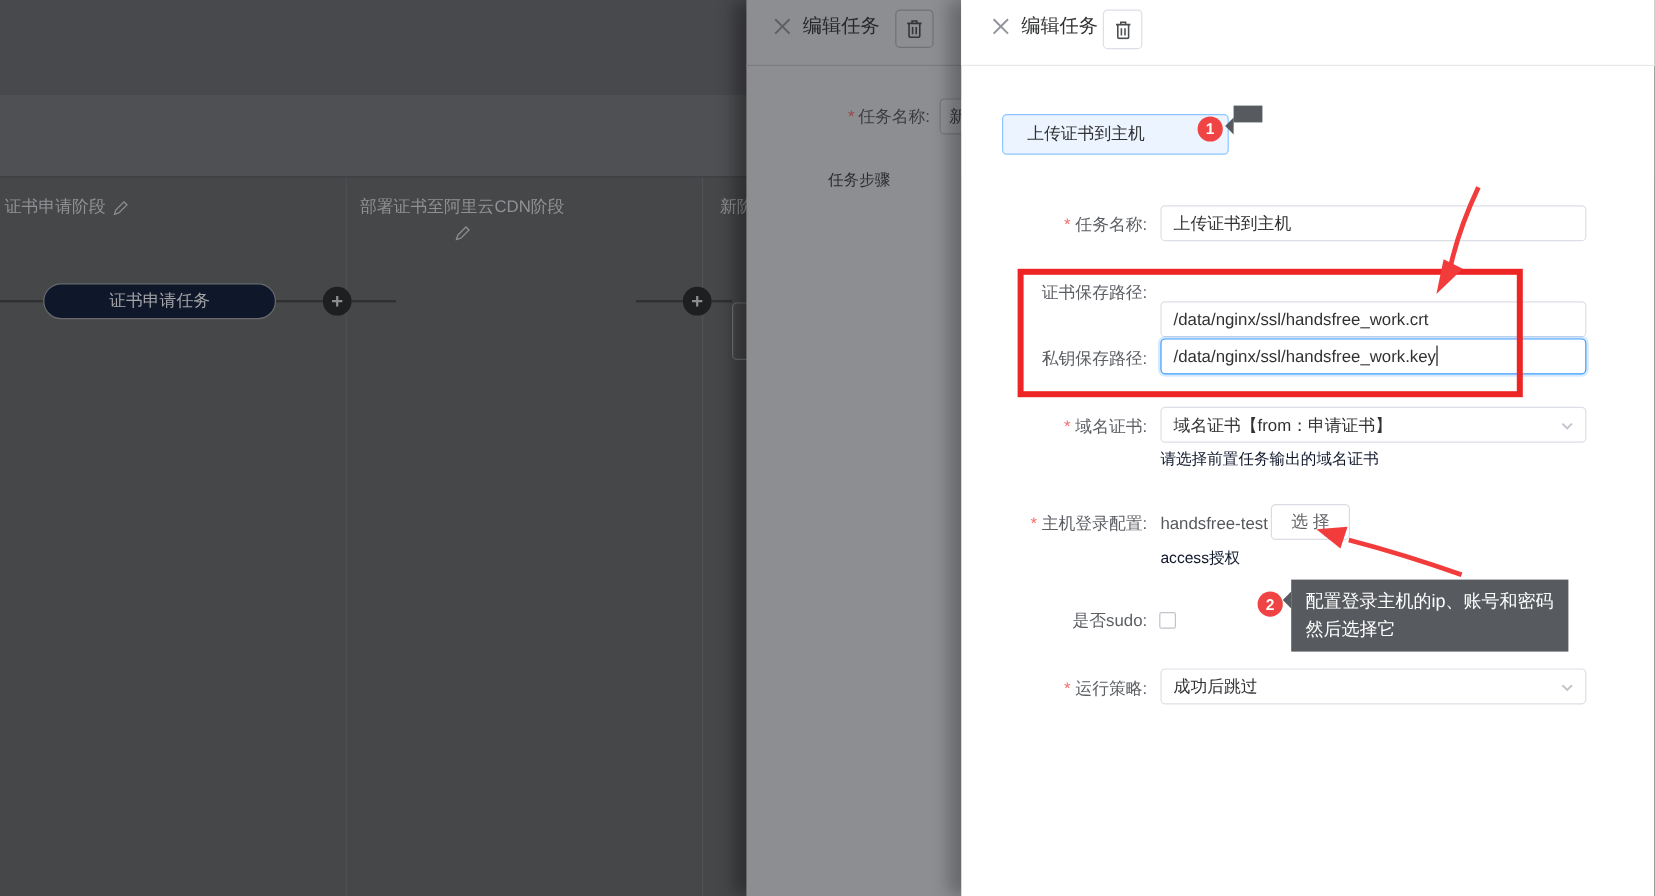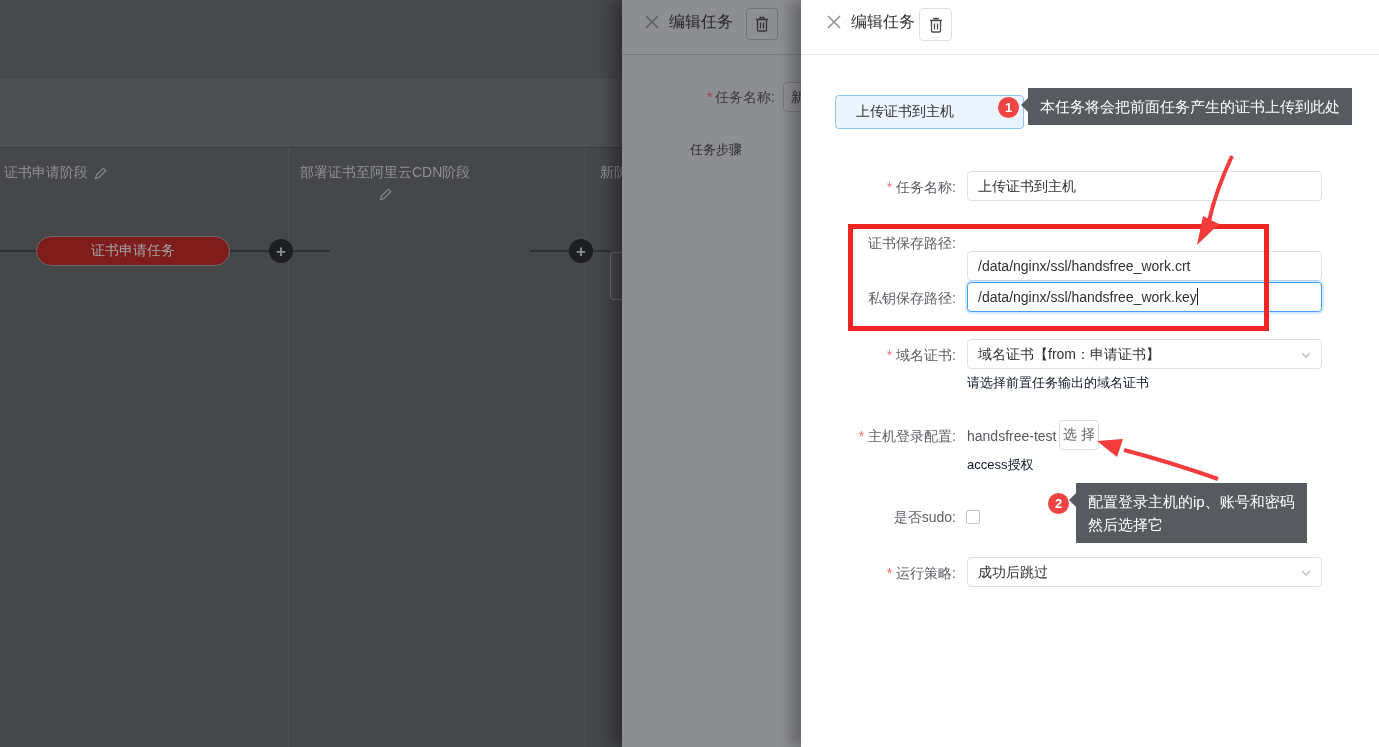--- a/index.html
+++ b/index.html
@@ -8,21 +8,21 @@
 
   
   .canvas{position:absolute;inset:0;z-index:0;}
   .band1{position:absolute;left:0;top:0;width:100%;height:79px;background:#48494d;}
   .band2{position:absolute;left:0;top:79px;width:100%;height:69px;background:#4f5053;border-bottom:1px solid #3a3b3e;}
   .vline{position:absolute;top:148px;bottom:0;width:1px;background:#4f5154;}
   .v1{left:288px;} .v2{left:585px;}
   .stage{position:absolute;top:164px;font-size:14px;color:#909194;white-space:nowrap;display:flex;align-items:center;gap:6px;}
   .stage .pencil{width:13px;height:13px;stroke:#8b8d90;fill:none;stroke-width:1.2;}
   .conn{position:absolute;height:2px;background:#2f3032;top:250px;}
-  .pill{position:absolute;top:236px;height:30px;border:1px solid #686a6d;border-radius:15px;background:#7f1d1d;color:#a3a4a6;font-size:14px;display:flex;align-items:center;justify-content:center;}
+  .pill{position:absolute;top:236px;height:30px;border:1px solid #686a6d;border-radius:15px;background:#0f172a;color:#a3a4a6;font-size:14px;display:flex;align-items:center;justify-content:center;}
   .plus{position:absolute;top:239px;width:24px;height:24px;border-radius:50%;background:#1e1f21;color:#8b8d90;font-size:17px;font-weight:bold;display:flex;align-items:center;justify-content:center;line-height:1;}
   .partialbox{position:absolute;left:610px;top:252px;width:26px;height:48px;border:1px solid #6f7174;border-radius:4px;background:#48494c;}
 
   
   .mdrawer{position:absolute;left:622px;top:0;width:179px;height:747px;background:#8d8e91;z-index:1;box-shadow:-10px 0 14px rgba(0,0,0,.35);}
   .mheader{position:absolute;left:0;top:0;width:100%;height:55px;border-bottom:1px solid #7b7c7f;}
   .mclose{position:absolute;left:23px;top:15px;width:14px;height:14px;stroke:#5e5f62;stroke-width:1.6;}
   .mtitle{position:absolute;left:47px;top:12px;font-size:16px;color:#26272a;}
   .mtrash{position:absolute;left:124px;top:8px;width:32px;height:32px;border:1px solid #707275;border-radius:4px;background:#8d8e91;display:flex;align-items:center;justify-content:center;}
   .mtrash svg{width:14px;height:16px;stroke:#333437;fill:none;stroke-width:1.3;}
@@ -40,21 +40,21 @@
   .rtrash svg{width:14px;height:16px;stroke:#4a4d52;fill:none;stroke-width:1.3;}
   .steptab{position:absolute;left:34px;top:95px;width:189px;height:34px;background:#ecf5ff;border:1px solid #8cc5ff;border-radius:4px;font-size:14px;color:#303133;display:flex;align-items:center;padding-left:20px;cursor:pointer;}
   .flabel{position:absolute;width:205px;text-align:right;font-size:14px;color:#5b5e63;white-space:nowrap;}
   .flabel{left:-50px;} 
   .ast{color:#f56c6c;margin-right:4px;}
   .ctl{position:absolute;left:166px;width:355px;height:30px;border:1px solid #dcdfe6;border-radius:4px;background:#fff;font-size:14px;color:#303133;line-height:28px;padding:0 10px;white-space:nowrap;overflow:hidden;}
   .ctl.focused{border-color:#409eff;box-shadow:0 0 0 2px rgba(64,158,255,.22);}
   .select .chev{position:absolute;right:9px;top:9px;width:12px;height:12px;stroke:#c0c4cc;fill:none;stroke-width:1.6;}
   .helper{position:absolute;left:166px;font-size:13px;color:#0f172a;white-space:nowrap;}
   .plainval{position:absolute;left:166px;font-size:14px;color:#55585d;white-space:nowrap;}
-  .selbtn{position:absolute;left:258px;top:420px;width:40px;height:30px;border:1px solid #d9dce3;border-radius:4px;background:#fff;font-size:14px;color:#606266;display:flex;align-items:center;justify-content:center;cursor:pointer;}
+  .selbtn{position:absolute;left:258px;top:420px;width:66px;height:30px;border:1px solid #d9dce3;border-radius:4px;background:#fff;font-size:14px;color:#606266;display:flex;align-items:center;justify-content:center;cursor:pointer;}
   .checkbox{position:absolute;left:165px;top:510px;width:14px;height:14px;border:1px solid #c0c4cc;border-radius:2px;background:#fff;cursor:pointer;}
   .caret{position:absolute;left:1197px;top:288px;width:1px;height:17px;background:#1e1f21;z-index:4;}
 
   
   .ann{position:absolute;inset:0;z-index:3;pointer-events:none;}
   .redbox{position:absolute;left:848px;top:224px;width:421px;height:107px;border:5px solid #ee2525;}
   .badge{position:absolute;width:21px;height:21px;border-radius:50%;background:#f04343;color:#fff;font-size:13px;font-weight:bold;display:flex;align-items:center;justify-content:center;}
   .tooltip{position:absolute;background:rgba(82,85,90,.97);color:#fff;font-size:15px;line-height:23px;padding:7px 12px;white-space:nowrap;}
   .tooltip .tarrow{position:absolute;left:-7px;top:10px;width:0;height:0;border:7px solid transparent;border-left:0;border-right-color:rgba(82,85,90,.97);}
   .arrows{position:absolute;inset:0;width:100%;height:100%;}
@@ -204,21 +204,20 @@
 
     <svg class="arrows" viewBox="0 0 1379 747">
       <path d="M1232,156 Q1216,190 1209,221" stroke="#f23c3c" stroke-width="4" fill="none"></path>
       <polygon points="1197,245 1219,224 1203,216" fill="#f23c3c"></polygon>
       <path d="M1218,479 Q1170,462 1124,450" stroke="#f23c3c" stroke-width="4" fill="none"></path>
       <polygon points="1097,441 1123,439 1117,457" fill="#f23c3c"></polygon>
     </svg>
 
     <div class="tooltip" style="left:1028px;top:88px;">
       <div class="tarrow"></div>
-      <div>本任务将会把前面任务产生的证书上传到此处</div>
     </div>
     <div class="badge" style="left:998px;top:97px;">1</div>
 
     <div class="tooltip" style="left:1076px;top:483px;">
       <div class="tarrow"></div>
       <div>配置登录主机的ip、账号和密码</div>
       <div>然后选择它</div>
     </div>
     <div class="badge" style="left:1048px;top:493px;">2</div>
   </div>

